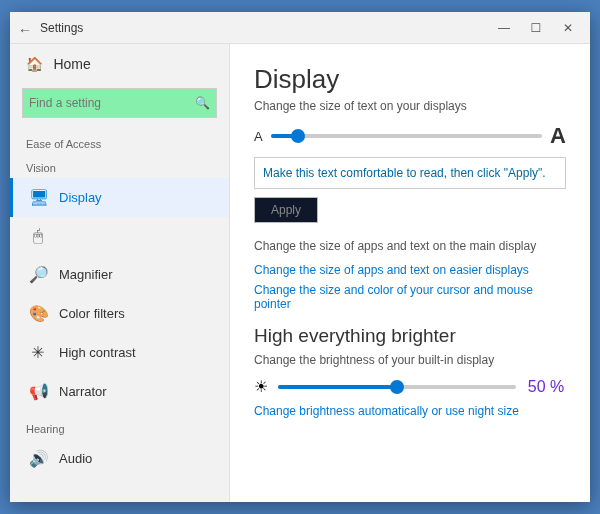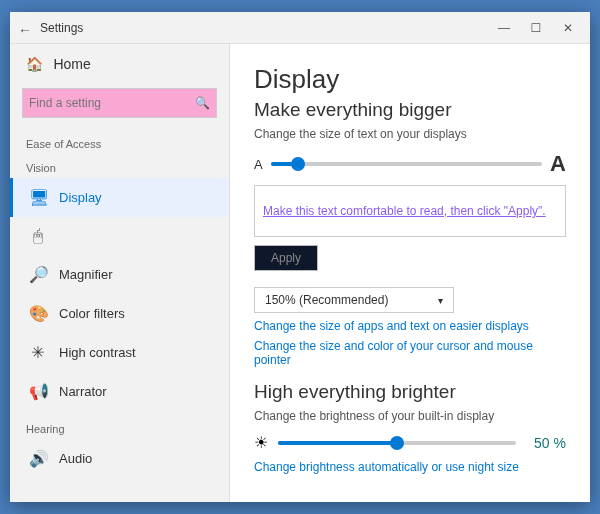--- a/index.html
+++ b/index.html
@@ -80,21 +80,21 @@
       font-size: 14px;
       color: #333;
       cursor: pointer;
       gap: 10px;
     }
     .sidebar-search {
       margin: 4px 12px 12px;
       display: flex;
       align-items: center;
       border: 1px solid #ccc;
-      background: #f9a8d4;
+      background: #86efac;
       height: 30px;
       padding: 0 6px;
     }
     .sidebar-search input {
       border: none;
       outline: none;
       font-size: 12px;
       width: 100%;
       background: transparent;
     }
@@ -200,26 +200,25 @@
       background: #0078d4;
       border-radius: 50%;
       position: absolute;
       top: -5px;
       left: calc(10% - 7px);
       cursor: pointer;
     }
 
     .preview-text-box {
       border: 1px solid #ccc;
-      padding: 18px 8px;
-      font-size: 12px;
-      color: #8b5cf6;
+      padding: 8px 8px;
+      font-size: 12px;
+      color: #0369a1;
       margin-bottom: 8px;
       background: white;
-      text-decoration: underline;
     }
 
     .apply-btn {
       background: #0f172a;
       border: 1px solid #bbb;
       padding: 5px 16px;
       font-size: 12px;
       color: #888;
       cursor: not-allowed;
       margin-bottom: 16px;
@@ -286,24 +285,24 @@
       width: 14px;
       height: 14px;
       background: #0078d4;
       border-radius: 50%;
       position: absolute;
       top: -5px;
       left: calc(50% - 7px);
       cursor: pointer;
     }
     .brightness-percent {
-      font-size: 14px;
-      color: #0f766e;
+      font-size: 16px;
+      color: #6d28d9;
       min-width: 40px;
-      text-align: right;
+      text-align: center;
     }
   </style>
 </head>
 <body>
 
 <div class="window">
 
   <div class="title-bar">
     <span class="title-bar-back">←</span>
     <span class="title-bar-title">Settings</span>
@@ -358,43 +357,37 @@
       <div class="sidebar-item">
         <span class="icon">🔊</span>
         <span>Audio</span>
       </div>
     </div>
 
     <div class="main">
       <h1 class="page-title">Display</h1>
 
       
-      <h2 class="section-title">Make everything bigger</h2>
       <p class="section-desc">Change the size of text on your displays</p>
 
       <div class="text-size-slider-row">
         <span class="small-a">A</span>
         <div class="slider-track">
           <div class="slider-fill"></div>
           <div class="slider-thumb"></div>
         </div>
         <span class="big-a">A</span>
       </div>
 
       <div class="preview-text-box">Make this text comfortable to read, then click "Apply".</div>
 
       <button class="apply-btn">Apply</button>
 
-
-      <div class="dropdown-row">
-        <div class="dropdown">
-          <span>150% (Recommended)</span>
-          <span class="dropdown-arrow">▾</span>
-        </div>
-      </div>
+      <p class="section-desc">Change the size of apps and text on the main display</p>
+
 
       <a class="link-text">Change the size of apps and text on easier displays</a>
       <a class="link-text">Change the size and color of your cursor and mouse pointer</a>
 
       <div class="section-divider"></div>
 
       
       <h2 class="section-title">High everything brighter</h2>
       <p class="section-desc">Change the brightness of your built-in display</p>
 

